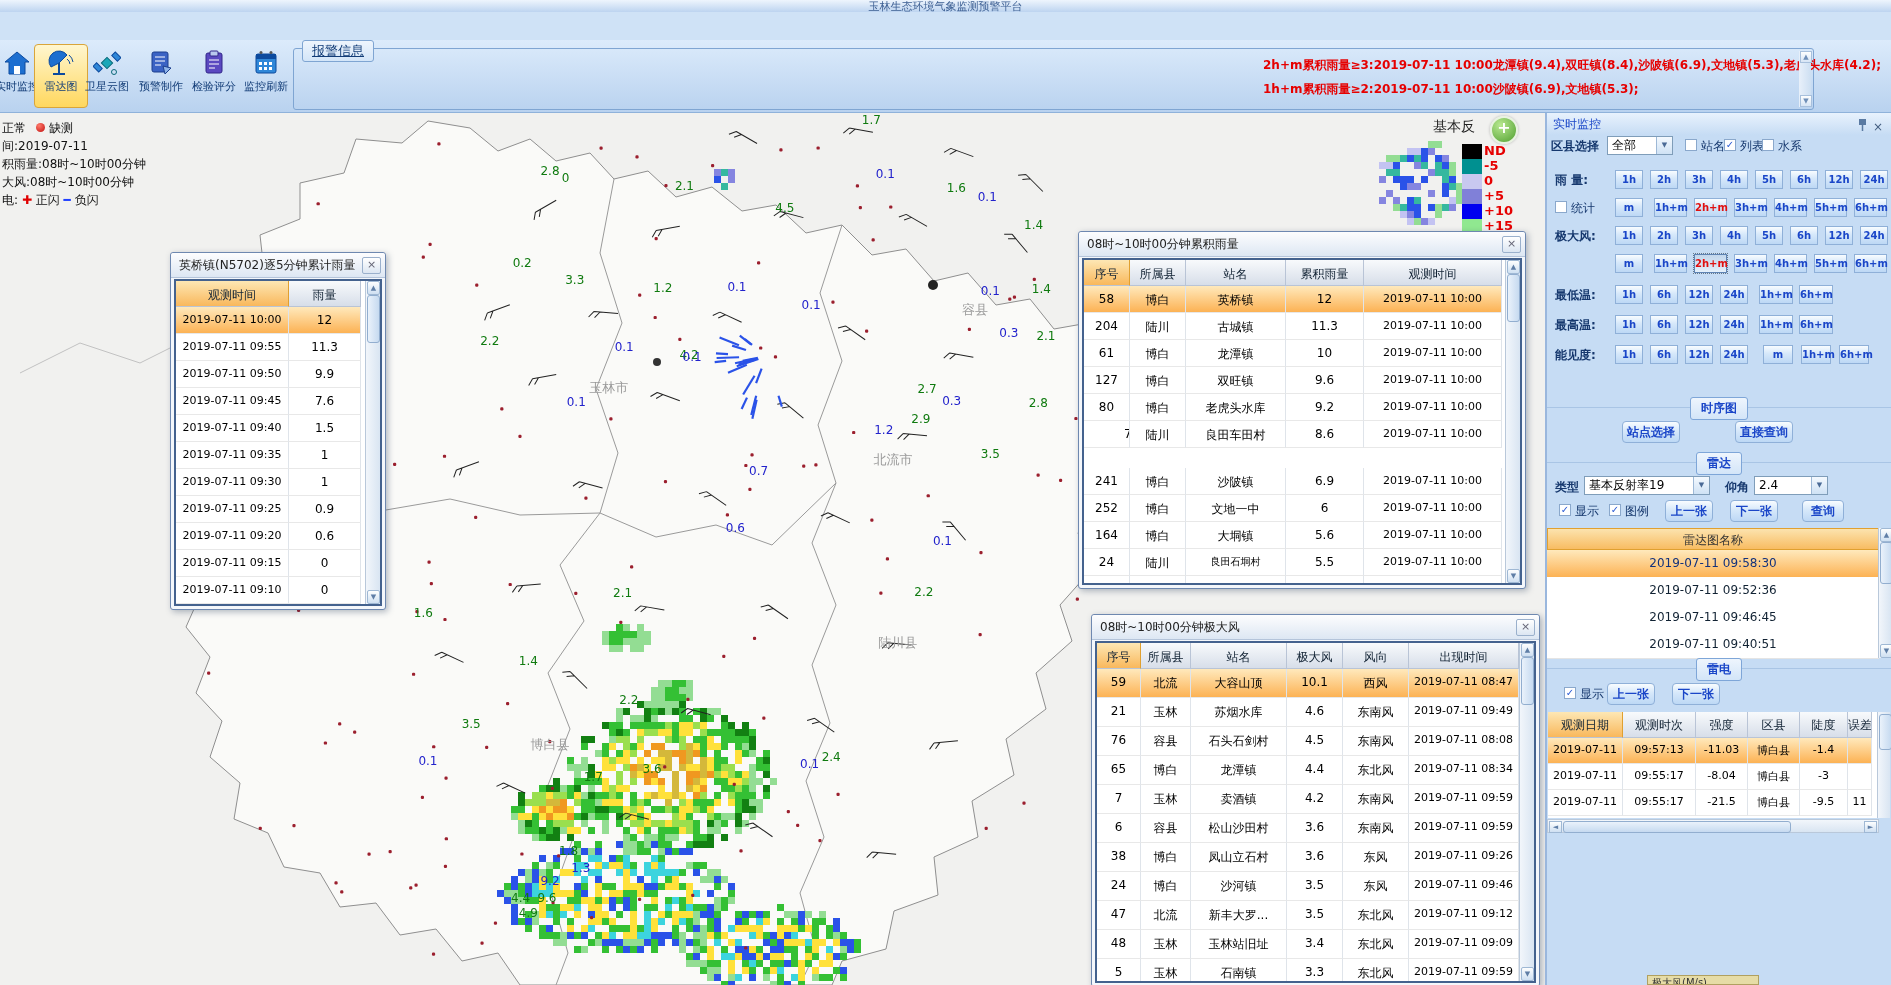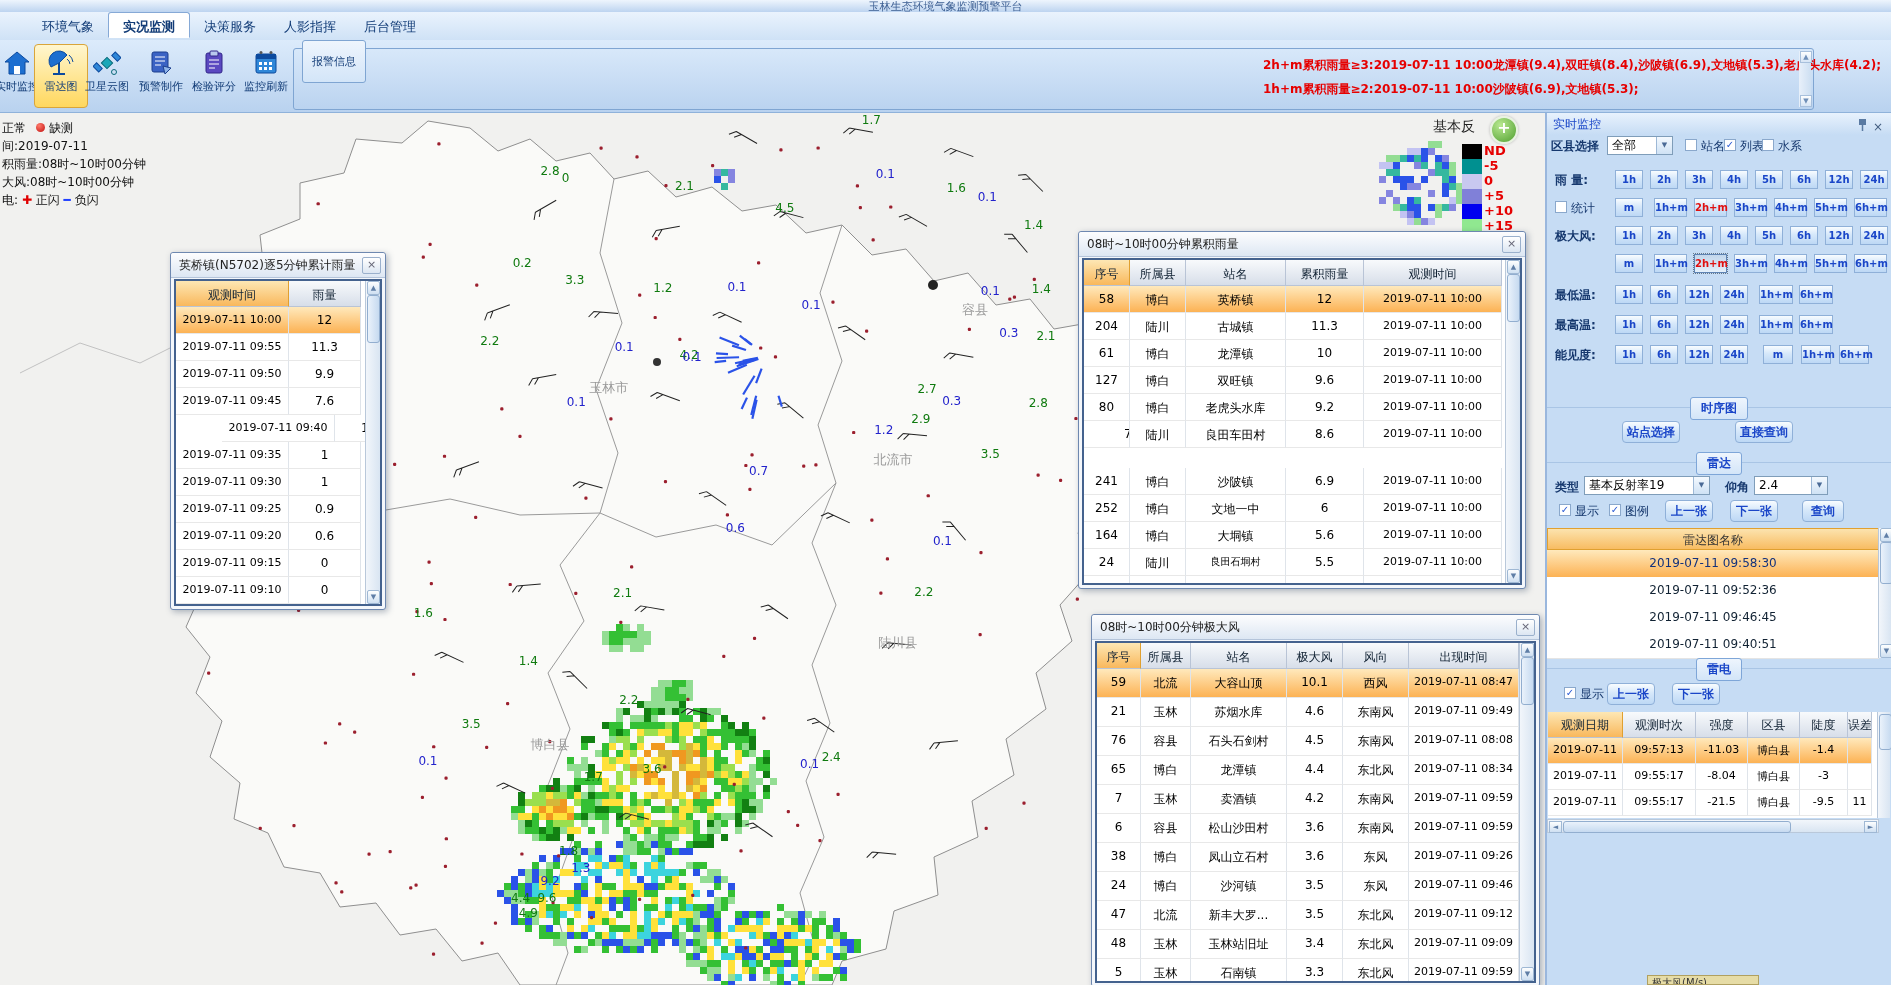--- a/index.html
+++ b/index.html
@@ -17,22 +17,22 @@
   .menu-item.active{background:#fff;border:1px solid #86a9d6;border-bottom:1px solid #fff;
              border-radius:3px 3px 0 0;font-weight:bold;}
   .toolbar{position:absolute;left:0;top:40px;right:0;height:72px;
            background:linear-gradient(#dcebfb,#b9d2ef);border-bottom:1px solid #8fb2da;}
   .tool-btn{position:absolute;top:4px;width:52px;height:62px;text-align:center;
             color:#123c77;font-size:11px;border-radius:4px;border:1px solid transparent;}
   .tool-btn .ticon{display:block;margin:4px auto 2px auto;width:28px;height:28px;}
   .tool-btn.active{background:linear-gradient(#fff6cf,#ffd75e);border:1px solid #d9a53a;}
   .alarm-box{position:absolute;left:293px;top:8px;width:1519px;height:60px;
              border:1px solid #7fa5d2;border-radius:3px;}
-  .alarm-label{position:absolute;left:8px;top:-9px;padding:13px 9px;font-size:11px;color:#123c77;
-             border:1px solid #7fa5d2;border-radius:3px;background:linear-gradient(#eef5fd,#d3e5f8);}
+  .alarm-label{position:absolute;left:8px;top:-9px;padding:1px 9px;font-size:13px;color:#123c77;
+             border:1px solid #7fa5d2;border-radius:3px;background:linear-gradient(#eef5fd,#d3e5f8);text-decoration:underline;}
   .alarm-line{position:absolute;left:969px;white-space:nowrap;color:#e60000;
               font-weight:bold;font-size:12px;}
   .alarm-sb{position:absolute;right:2px;top:2px;width:12px;bottom:2px;background:linear-gradient(90deg,#e8f0fa,#cddff2);}
   .alarm-sb .ar{position:absolute;left:1px;width:10px;height:10px;font-size:7px;line-height:10px;
               text-align:center;color:#6f8fb8;background:linear-gradient(#fdfefe,#d7e5f5);border:1px solid #a8c0dc;}
   
   .map{position:absolute;left:0;top:113px;width:1545px;height:872px;background:#f1f1ef;overflow:hidden;}
   .map svg{position:absolute;left:0;top:0;}
   .status{position:absolute;left:2px;top:6px;line-height:18px;font-size:12px;color:#111;z-index:5;}
   .status .dotred{display:inline-block;width:9px;height:9px;border-radius:50%;
@@ -116,23 +116,20 @@
 </style>
 </head>
 <body>
 
 <div id="app">
 
   <div class="titlebar">
     <span>玉林生态环境气象监测预警平台</span>
   </div>
 
-  <div class="menubar">
-    <div id="menu-items" style="padding-left:28px;"><div class="menu-item">环境气象</div><div class="menu-item active">实况监测</div><div class="menu-item">决策服务</div><div class="menu-item">人影指挥</div><div class="menu-item">后台管理</div></div>
-  </div>
 
   <div class="toolbar">
     <div id="tool-buttons">
         <div class="tool-btn" style="left: -10px;"><span class="ticon"><svg width="28" height="28" viewBox="0 0 28 28">
               <path d="M14 3 L26 13 L22 13 L22 25 L6 25 L6 13 L2 13 Z" fill="#1d6fd0" stroke="#0c4a9e"></path>
               <rect x="11" y="17" width="6" height="8" fill="#fff"></rect>
             </svg></span><span>实时监控</span></div>
         <div class="tool-btn active" style="left: 34px;"><span class="ticon"><svg width="28" height="28" viewBox="0 0 28 28">
               <path d="M4 18 A10 10 0 0 1 20 6 L12 14 Z" fill="#1d6fd0" stroke="#0c4a9e"></path>
               <line x1="12" y1="14" x2="12" y2="24" stroke="#0c4a9e" stroke-width="2"></line>
@@ -2232,21 +2229,21 @@
               <div class="tcell" style="width: 72px; height: 27px; font-size: 12px;">11.3</div>
             </div>
             <div class="trow" style="height: 27px;">
               <div class="tcell" style="width: 113px; height: 27px; font-size: 11px;">2019-07-11 09:50</div>
               <div class="tcell" style="width: 72px; height: 27px; font-size: 12px;">9.9</div>
             </div>
             <div class="trow" style="height: 27px;">
               <div class="tcell" style="width: 113px; height: 27px; font-size: 11px;">2019-07-11 09:45</div>
               <div class="tcell" style="width: 72px; height: 27px; font-size: 12px;">7.6</div>
             </div>
-            <div class="trow" style="height: 27px; margin-left: 46px;">
+            <div class="trow" style="height: 27px;">
               <div class="tcell" style="width: 113px; height: 27px; font-size: 11px;">2019-07-11 09:40</div>
               <div class="tcell" style="width: 72px; height: 27px; font-size: 12px;">1.5</div>
             </div>
             <div class="trow" style="height: 27px;">
               <div class="tcell" style="width: 113px; height: 27px; font-size: 11px;">2019-07-11 09:35</div>
               <div class="tcell" style="width: 72px; height: 27px; font-size: 12px;">1</div>
             </div>
             <div class="trow" style="height: 27px;">
               <div class="tcell" style="width: 113px; height: 27px; font-size: 11px;">2019-07-11 09:30</div>
               <div class="tcell" style="width: 72px; height: 27px; font-size: 12px;">1</div>

